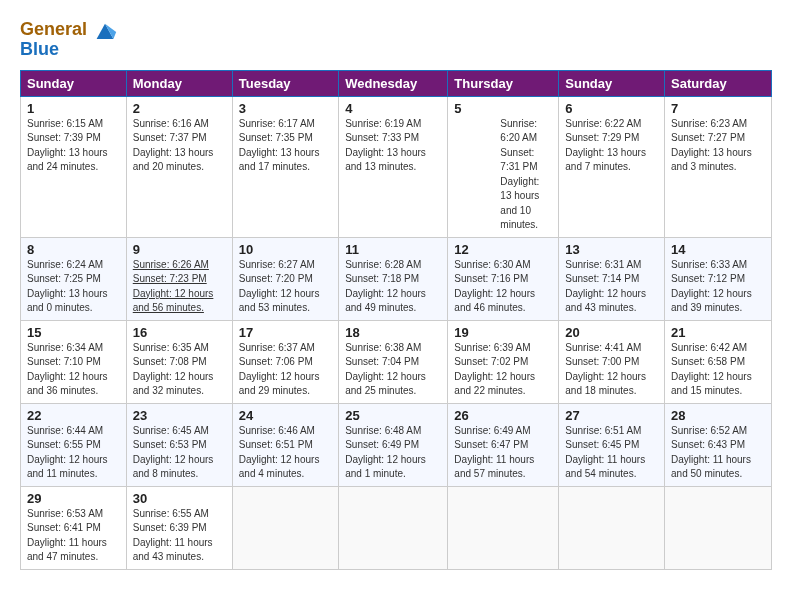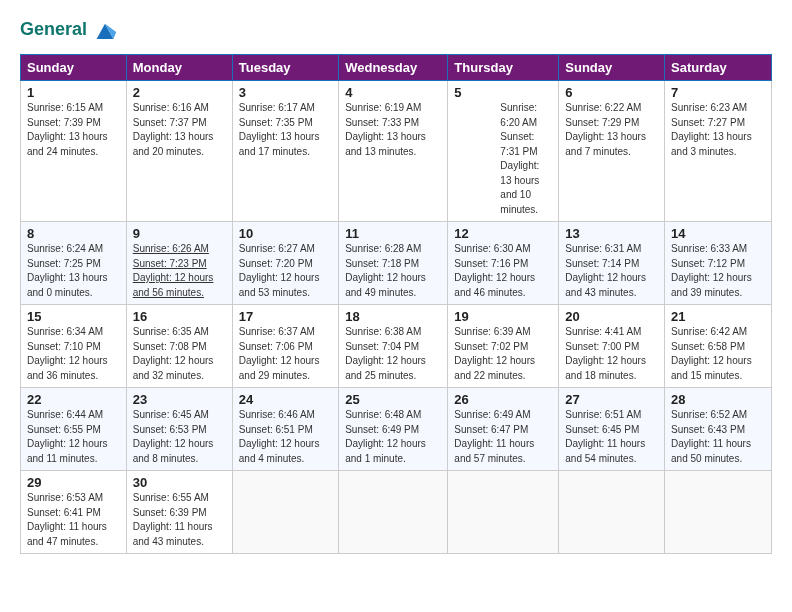--- a/index.html
+++ b/index.html
@@ -24,21 +24,21 @@
       display: flex;
       align-items: center;
     }
     .logo-text {
       font-size: 18px;
       font-weight: bold;
       color: #333;
       line-height: 1.1;
     }
     .logo-text span {
-      color: #0f766e;
+      color: #a16207;
     }
     .logo-icon {
       width: 28px;
       height: 28px;
       margin-left: 4px;
     }
     .title-section {
       text-align: right;
     }
     .month-title {
@@ -102,20 +102,21 @@
       <div>
         <div style="display:flex;align-items:center;">
           <div class="logo-text">
             <span>General</span>
           </div>
           <svg class="logo-icon" viewBox="0 0 40 30" xmlns="http://www.w3.org/2000/svg">
             <polygon points="8,28 20,6 32,28" fill="#1a6fbd"></polygon>
             <polygon points="20,6 36,18 32,28" fill="#4da3e8"></polygon>
           </svg>
         </div>
+        <div class="logo-text" style="color:#1a6fbd;margin-top:-4px;">Blue</div>
       </div>
     </div>
     <div class="title-section">
       <div class="month-title"></div>
       <div class="location"></div>
     </div>
   </div>
 
   <table class="calendar">
     <thead>

